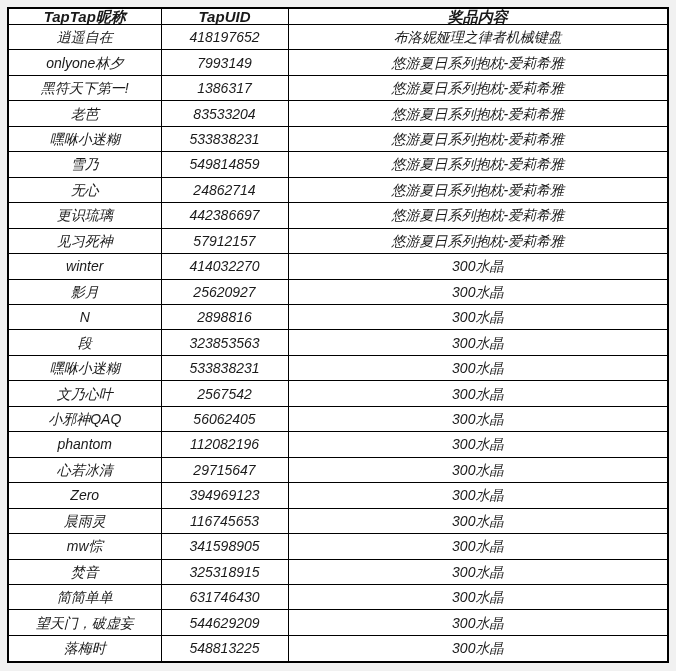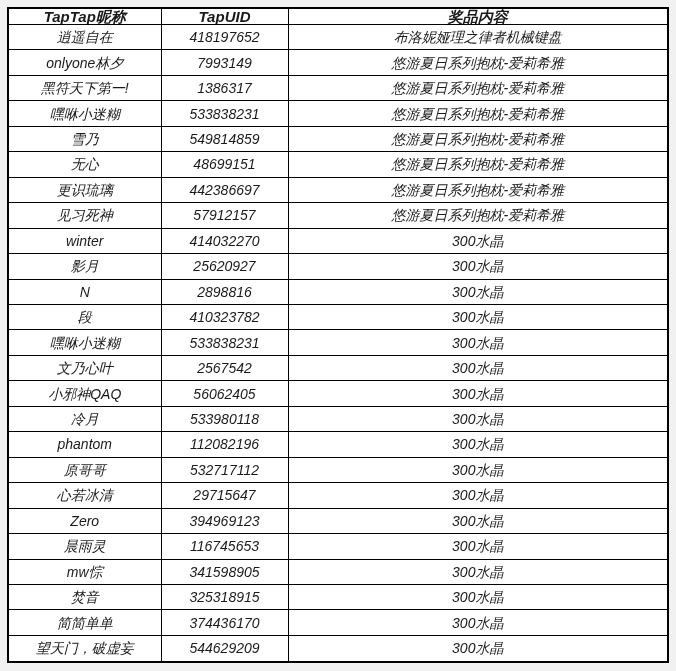--- a/index.html
+++ b/index.html
@@ -80,36 +80,41 @@
     <td>7993149</td>
     <td>悠游夏日系列抱枕-爱莉希雅</td>
   </tr>
 
   <tr>
     <td>黑符天下第一!</td>
     <td>1386317</td>
     <td>悠游夏日系列抱枕-爱莉希雅</td>
   </tr>
 
+  <tr>
+    <td>老芭</td>
+    <td>83533204</td>
+    <td>悠游夏日系列抱枕-爱莉希雅</td>
+  </tr>
 
   <tr>
     <td>嘿咻小迷糊</td>
     <td>533838231</td>
     <td>悠游夏日系列抱枕-爱莉希雅</td>
   </tr>
 
   <tr>
     <td>雪乃</td>
     <td>549814859</td>
     <td>悠游夏日系列抱枕-爱莉希雅</td>
   </tr>
 
   <tr>
     <td>无心</td>
-    <td>48699151</td>
+    <td>24862714</td>
     <td>悠游夏日系列抱枕-爱莉希雅</td>
   </tr>
 
   <tr>
     <td>更识琉璃</td>
     <td>442386697</td>
     <td>悠游夏日系列抱枕-爱莉希雅</td>
   </tr>
 
   <tr>
@@ -131,21 +136,21 @@
   </tr>
 
   <tr>
     <td>N</td>
     <td>2898816</td>
     <td>300水晶</td>
   </tr>
 
   <tr>
     <td>段</td>
-    <td>410323782</td>
+    <td>323853563</td>
     <td>300水晶</td>
   </tr>
 
   <tr>
     <td>嘿咻小迷糊</td>
     <td>533838231</td>
     <td>300水晶</td>
   </tr>
 
   <tr>
@@ -154,37 +159,27 @@
     <td>300水晶</td>
   </tr>
 
   <tr>
     <td>小邪神QAQ</td>
     <td>56062405</td>
     <td>300水晶</td>
   </tr>
 
 
-  <tr>
-    <td>冷月</td>
-    <td>533980118</td>
-    <td>300水晶</td>
-  </tr>
 
   <tr>
     <td>phantom</td>
     <td>112082196</td>
     <td>300水晶</td>
   </tr>
 
-  <tr>
-    <td>原哥哥</td>
-    <td>532717112</td>
-    <td>300水晶</td>
-  </tr>
 
 
   <tr>
     <td>心若冰清</td>
     <td>29715647</td>
     <td>300水晶</td>
   </tr>
 
   <tr>
     <td>Zero</td>
@@ -205,25 +200,30 @@
   </tr>
 
   <tr>
     <td>焚音</td>
     <td>325318915</td>
     <td>300水晶</td>
   </tr>
 
   <tr>
     <td>简简单单</td>
-    <td>374436170</td>
+    <td>631746430</td>
     <td>300水晶</td>
   </tr>
 
   <tr>
     <td>望天门，破虚妄</td>
     <td>544629209</td>
     <td>300水晶</td>
   </tr>
 
+  <tr>
+    <td>落梅时</td>
+    <td>548813225</td>
+    <td>300水晶</td>
+  </tr>
 </tbody>
   </table>
 </div>
 
 </body></html>

